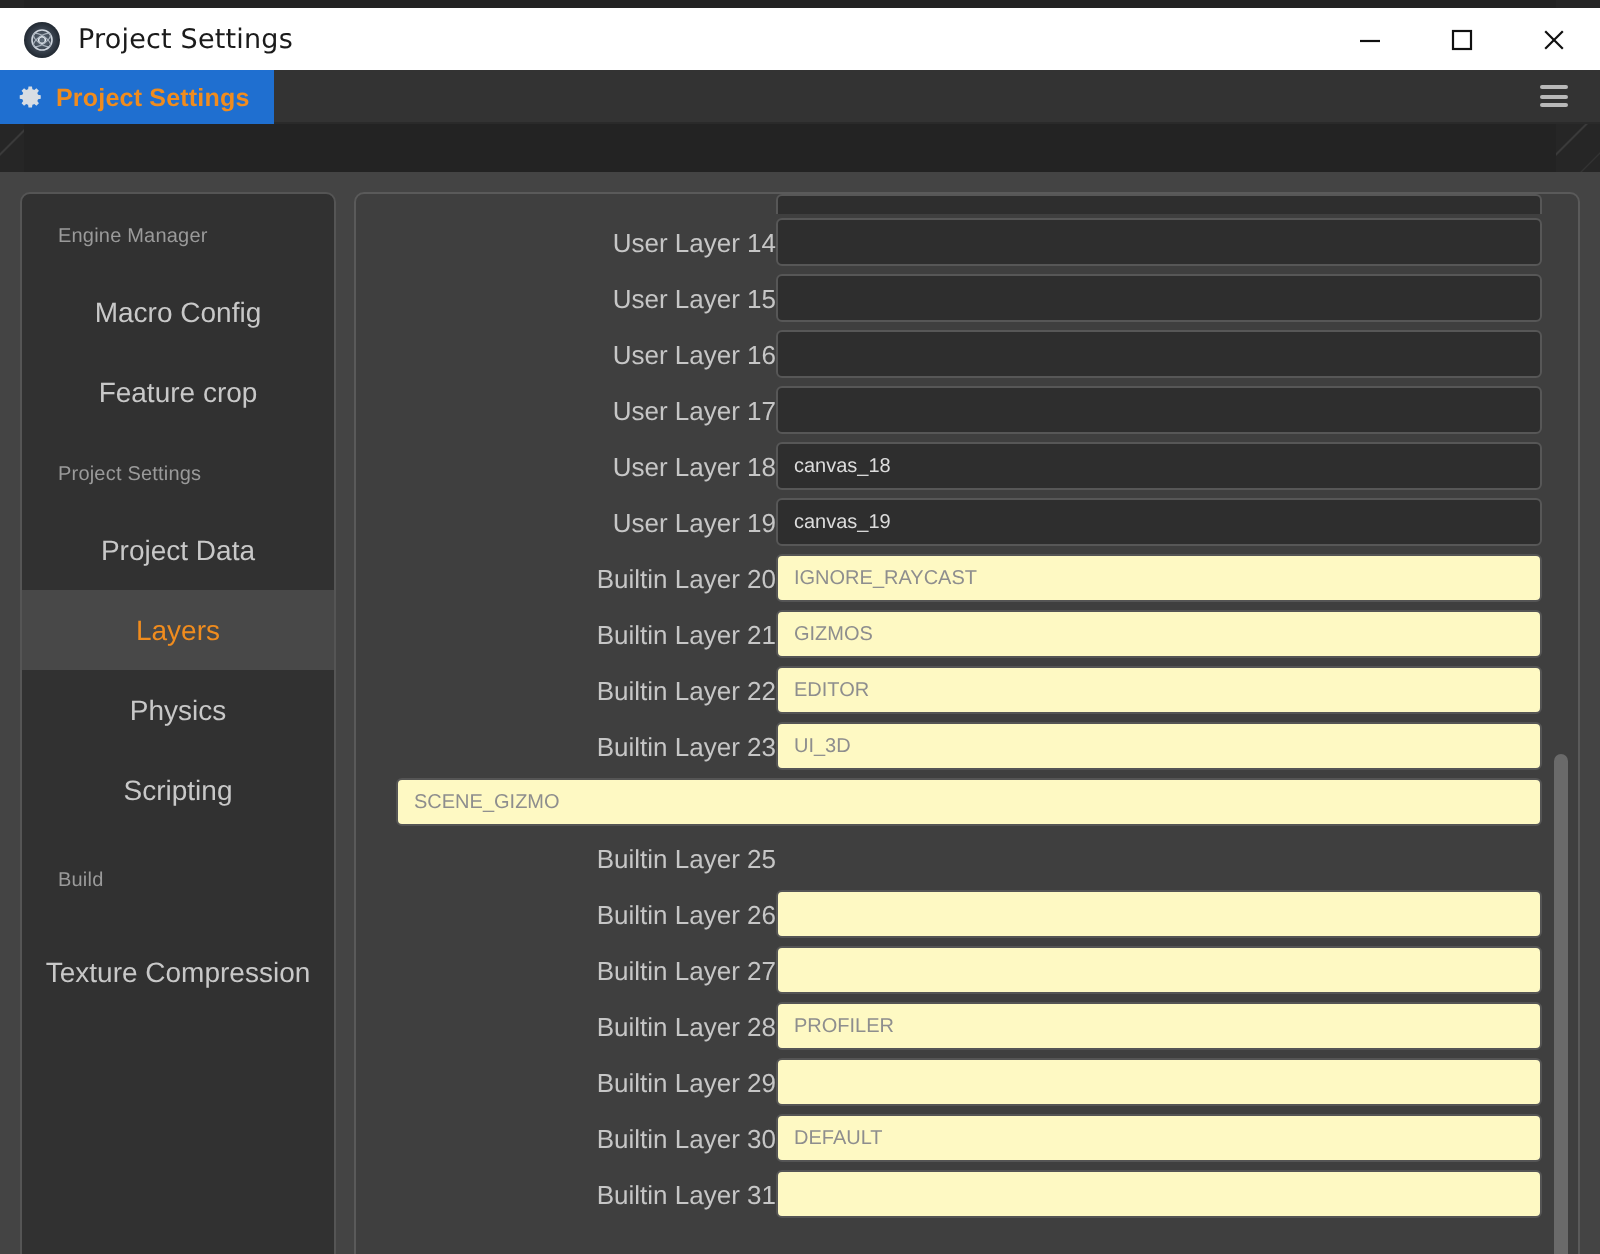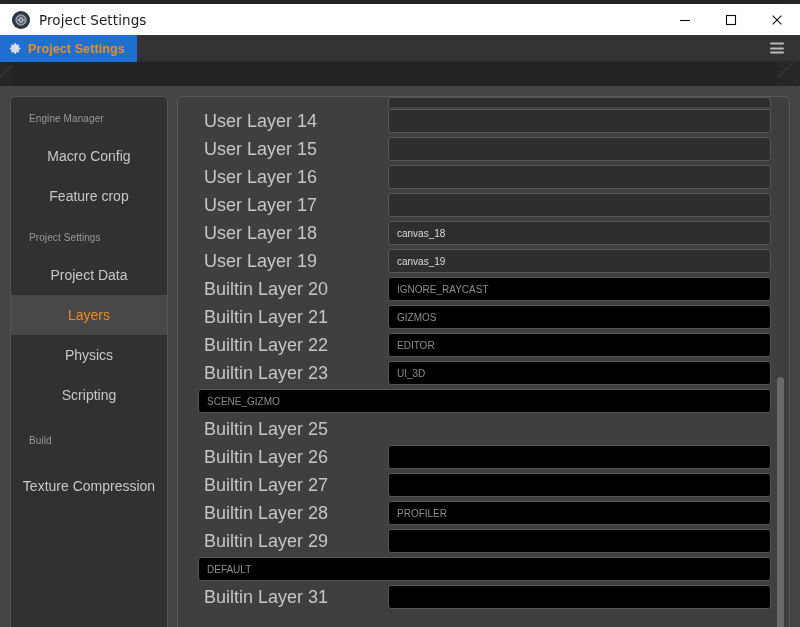--- a/index.html
+++ b/index.html
@@ -140,38 +140,39 @@
     position: absolute; inset: 0;
     padding: 0 18px 0 20px;
     overflow: hidden;
   }
   .row {
     display: flex; align-items: center;
     height: 28px;
   }
   .row-label {
     width: 190px; flex: none;
-    font-size: 18px; color: #c6c6c6;
+    font-size: 13px; color: #c6c6c6;
     padding-left: 6px;
+    text-align: right;
   }
   .row-field {
     flex: 1 1 auto;
     height: 24px;
     border-radius: 3px;
     display: flex; align-items: center;
     padding: 0 8px;
     font-size: 10px;
   }
   .row-field.user {
     background: #2e2e2e;
     border: 1px solid #575757;
     color: #dcdcdc;
   }
   .row-field.builtin {
-    background: #000000;
+    background: #fef9c3;
     border: 1px solid #555555;
     color: #8e8e8e;
   }
   .row.clipped { height: 10px; align-items: flex-end; overflow: hidden; }
   .row.clipped .row-field { height: 10px; border-bottom: none; border-radius: 3px 3px 0 0; }
 
   .panel-scrollbar {
     position: absolute; right: 5px;
     width: 7px;
     background: #6a6a6a;
@@ -329,20 +330,21 @@
             </div>
             <div class="row">
               <div class="row-label">Builtin Layer 28</div>
               <div class="row-field builtin">PROFILER</div>
             </div>
             <div class="row">
               <div class="row-label">Builtin Layer 29</div>
               <div class="row-field builtin"></div>
             </div>
             <div class="row">
+              <div class="row-label">Builtin Layer 30</div>
               <div class="row-field builtin">DEFAULT</div>
             </div>
             <div class="row">
               <div class="row-label">Builtin Layer 31</div>
               <div class="row-field builtin"></div>
             </div>
           </div>
         <div class="panel-scrollbar" style="top: 280px; height: 262px;"></div>
       </div>
 

